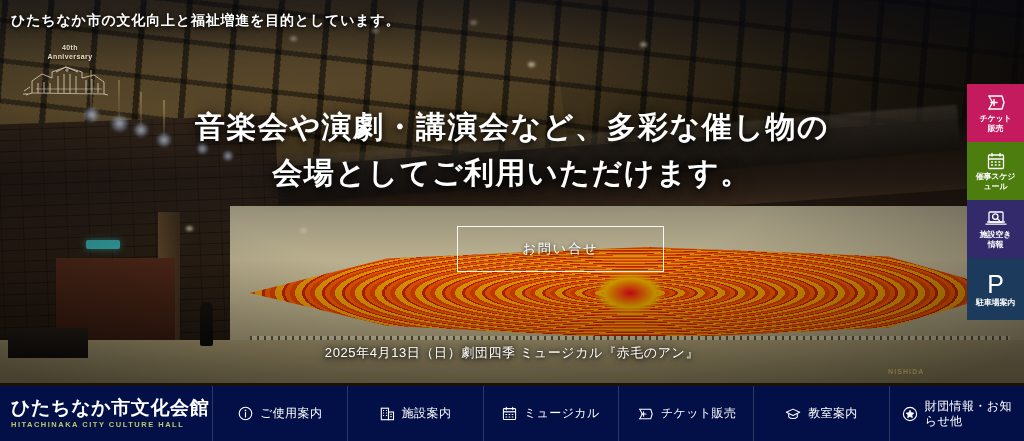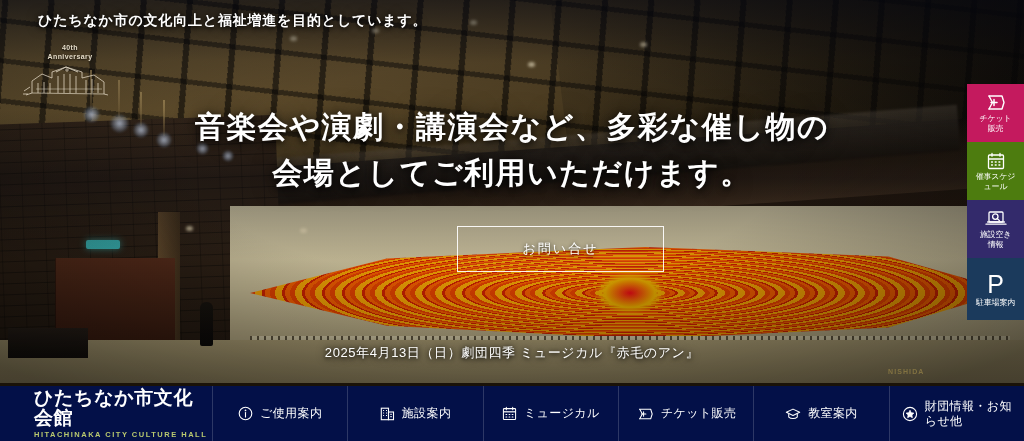--- a/index.html
+++ b/index.html
@@ -130,21 +130,21 @@
       linear-gradient(180deg, rgba(6,8,18,.62) 0%, rgba(8,10,20,.22) 16%, rgba(0,0,0,.06) 40%, rgba(0,0,0,.20) 100%),
       radial-gradient(ellipse 70% 70% at 48% 45%, rgba(0,0,0,0) 40%, rgba(0,0,0,.45) 100%);
   }
   .hero-haze {
     position:absolute; left:0; top:110px; width:1024px; height:150px;
     background:linear-gradient(180deg, rgba(0,0,0,0), rgba(10,10,14,.42) 45%, rgba(0,0,0,0));
   }
 
   
   .tagline {
-    position:absolute; left:38px; top:12px; z-index:14;
+    position:absolute; left:11px; top:12px; z-index:14;
     color:#fff; font-size:14px; font-weight:bold; letter-spacing:.8px;
     text-shadow:0 1px 4px rgba(0,0,0,.95), 0 0 12px rgba(0,0,0,.8);
     white-space:nowrap;
   }
 
   
   .anniv {
     position:absolute; left:22px; top:44px; z-index:14;
     width:96px; height:62px; color:#f3ead6; text-align:center;
     opacity:.92;
@@ -186,30 +186,30 @@
 
   
   .side { position:absolute; right:0; top:84px; width:57px; z-index:20; }
   .side-btn {
     width:57px; height:58px; display:flex; flex-direction:column;
     align-items:center; justify-content:center; color:#fff; cursor:pointer;
     text-align:center; padding:3px 2px 2px;
   }
   .side-btn:last-child { height:62px; }
   .side-ico { height:19px; display:flex; align-items:center; justify-content:center; margin-bottom:2px; }
-  .side-lbl { font-size:8px; line-height:1.22; letter-spacing:-.2px; }
+  .side-lbl { font-size:8px; line-height:1.22; letter-spacing:-.2px;font-weight:bold; }
 
   
   .navbar {
     position:absolute; left:0; bottom:0; width:1024px; height:55px; z-index:25;
     background:#031048; display:flex; align-items:stretch;
   }
   .nav-logo {
     width:212px; display:flex; flex-direction:column; justify-content:center;
-    padding-left:34px; color:#fff; cursor:pointer;
+    padding-left:11px; color:#fff; cursor:pointer;
   }
   .nav-logo-ja { font-size:19px; font-weight:bold; letter-spacing:.6px; line-height:1.05; }
   .nav-logo-en { font-size:7.5px; color:#b9c96f; letter-spacing:1.5px; margin-top:3px; font-weight:bold; }
   .nav-items { flex:1; display:flex; }
   .nav-item {
     flex:1; display:flex; align-items:center; justify-content:center; gap:7px;
     color:#fff; font-size:12px; letter-spacing:.4px; cursor:pointer;
     border-left:1px solid rgba(255,255,255,.17);
   }
   .nav-item .nlbl { line-height:1.25; }

